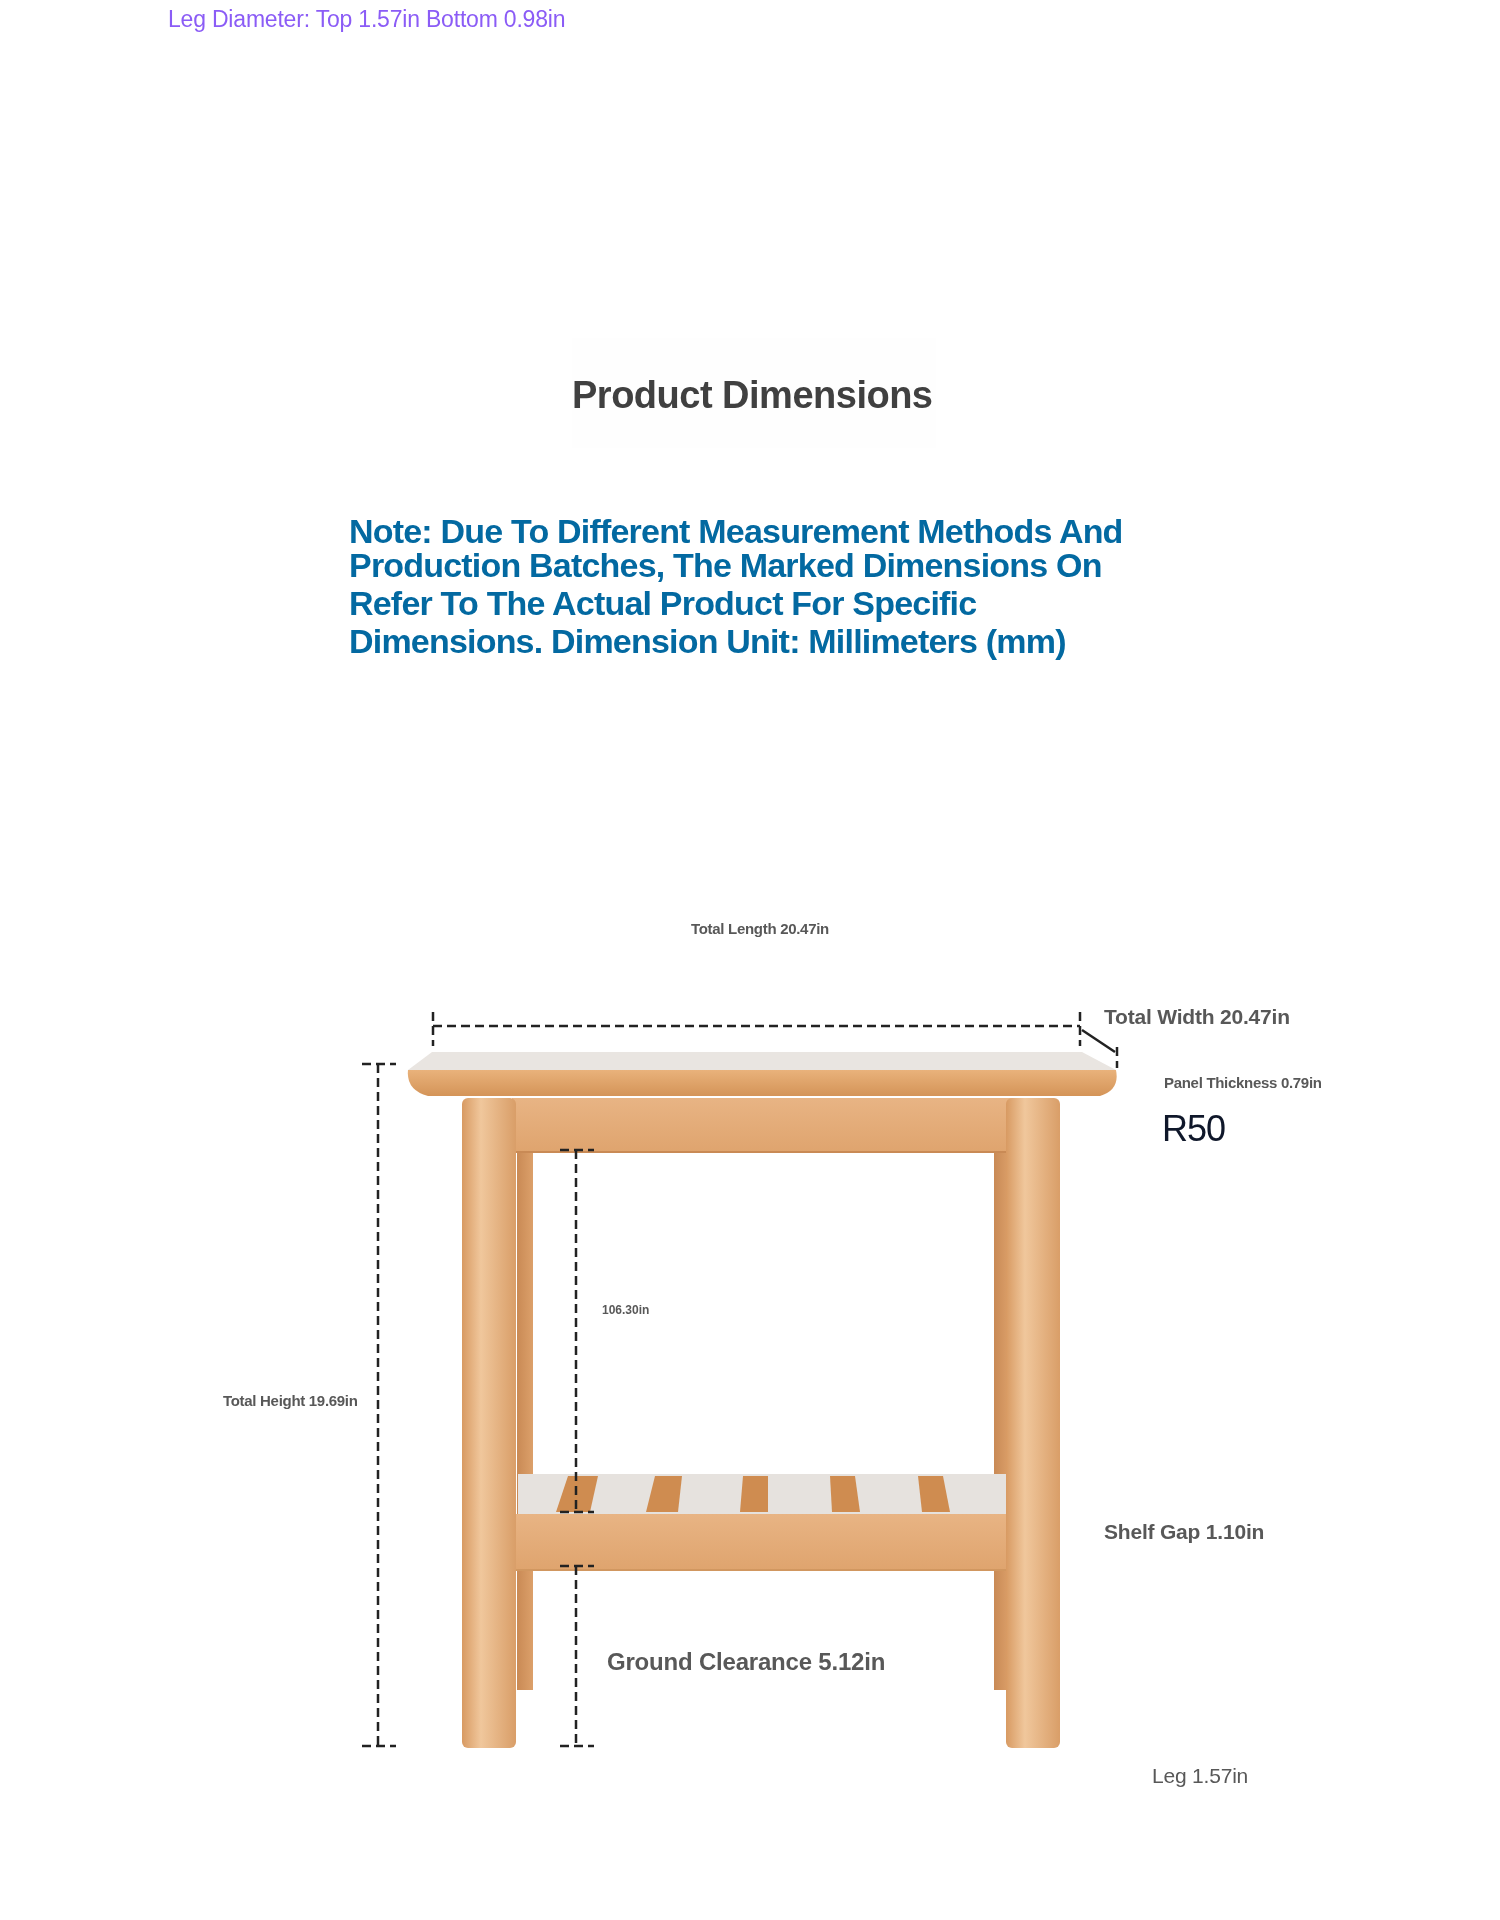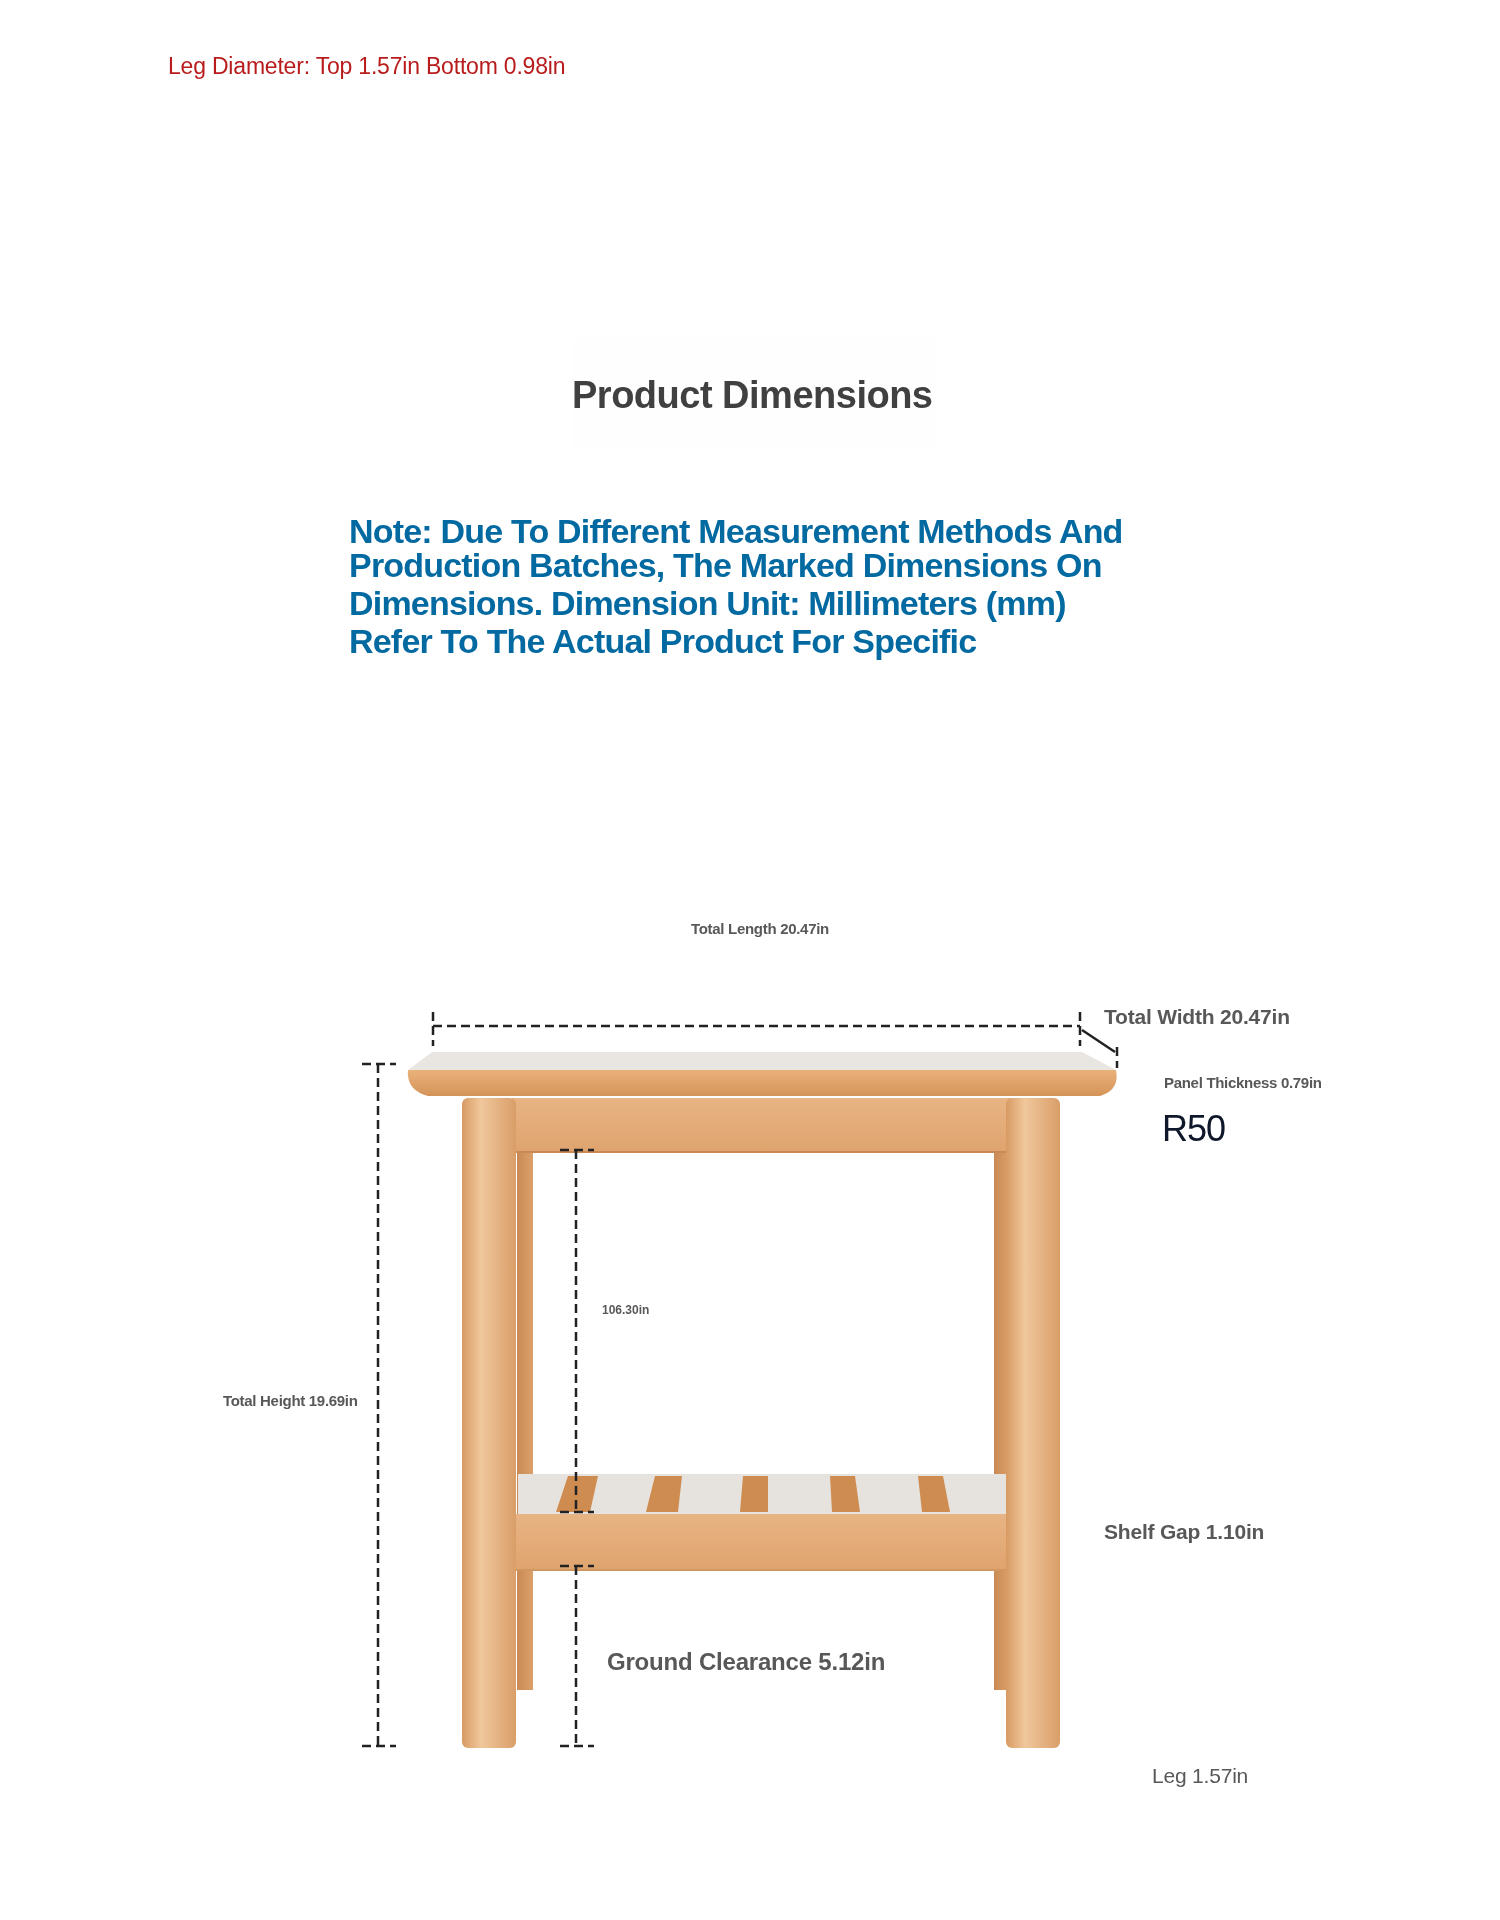--- a/index.html
+++ b/index.html
@@ -2,22 +2,22 @@
 <html><head>
   <meta charset="utf-8">
   <style>
     html, body { margin: 0; padding: 0; background: #ffffff; }
     body {
       width: 1500px; height: 1920px; position: relative; overflow: hidden;
       font-family: "Liberation Sans", "DejaVu Sans", sans-serif;
     }
     .abs { position: absolute; }
     .leg-diam {
-      left: 168px; top: 6px; font-size: 23px; color: #b91c1c; font-weight: normal;
-      letter-spacing: -0.2px; white-space: nowrap; margin-top: 47px;
+      left: 168px; top: 6px; font-size: 23px; color: #8b5cf6; font-weight: normal;
+      letter-spacing: -0.2px; white-space: nowrap;
     }
     .title-box { left: 572px; top: 338px; width: 364px; height: 110px; background: #fefefe; }
     .title {
       left: 572px; top: 374px; width: 392px; text-align: left;
       font-size: 38px; font-weight: bold; color: #404040; letter-spacing: -0.5px; white-space: nowrap;
     }
     .note {
       left: 349px; top: 516px; width: 830px;
       font-size: 34px; font-weight: bold; color: #0369a1; letter-spacing: -0.8px;
       line-height: 38px;
@@ -36,22 +36,22 @@
 <body>
 
 <div class="abs leg-diam">Leg Diameter: Top 1.57in Bottom 0.98in</div>
 
 <div class="abs title-box"></div>
 <div class="abs title">Product Dimensions</div>
 
 <div class="abs note">
   <span class="l1">Note: Due To Different Measurement Methods And</span>
   <span class="l">Production Batches, The Marked Dimensions On</span>
+  <span class="l">Refer To The Actual Product For Specific</span>
   <span class="l">Dimensions. Dimension Unit: Millimeters (mm)</span>
-  <span class="l">Refer To The Actual Product For Specific</span>
 </div>
 
 <svg id="table" width="1500" height="1920">
   <defs>
     <linearGradient id="legGrad" x1="0" x2="1" y1="0" y2="0">
       <stop offset="0" stop-color="#d89a62"></stop>
       <stop offset="0.35" stop-color="#f0c79c"></stop>
       <stop offset="1" stop-color="#d99e68"></stop>
     </linearGradient>
     <linearGradient id="backLegGrad" x1="0" x2="1" y1="0" y2="0">

